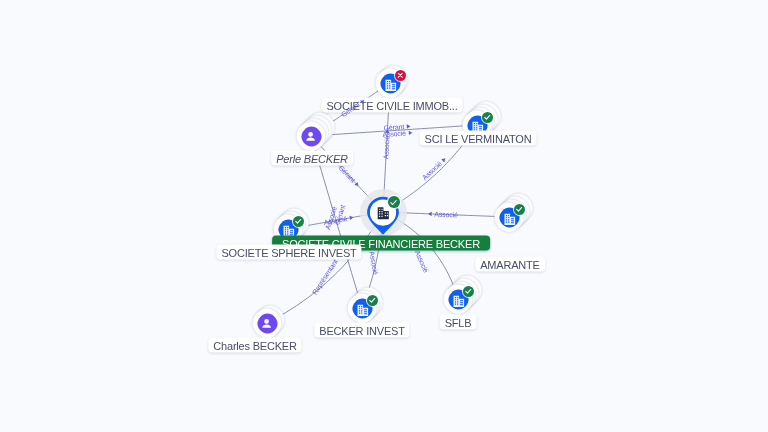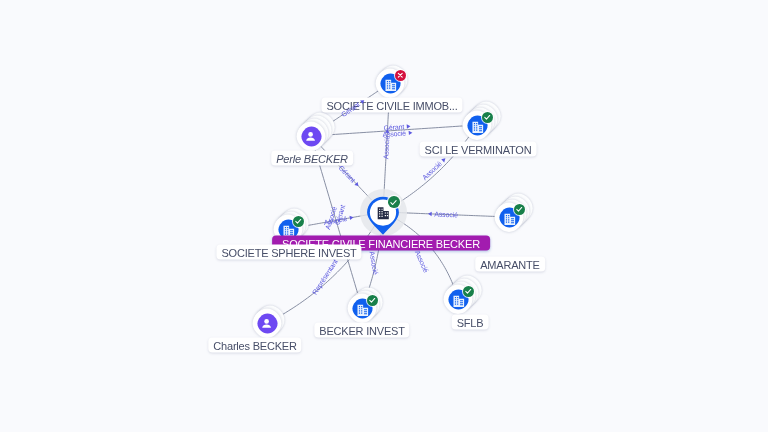--- a/index.html
+++ b/index.html
@@ -7,21 +7,21 @@
        font-family:"Liberation Sans",sans-serif;}
   #stage{position:relative;width:768px;height:432px;overflow:hidden;}
   svg#edges{position:absolute;left:0;top:0;width:768px;height:432px;}
   .edge-line{fill:none;stroke:#7b8298;stroke-width:0.9;}
   .edge-lab{font-family:"Liberation Sans",sans-serif;font-size:7px;letter-spacing:-0.15px;fill:#5d5ae0;}
   .node-wrap{position:absolute;transform:translate(-50%,-50%);}
   .nlabel{position:absolute;background:#fff;border-radius:4px;
           font-size:11px;letter-spacing:-0.2px;color:#474e68;white-space:nowrap;padding:2.6px 5px 2.2px 5px;
           box-shadow:0 1px 2.5px rgba(70,80,120,.18);transform:translate(-50%,-50%);
           line-height:10px;}
-  .nlabel.center-lbl{background:#a21caf;color:#fff;padding-left:10px;padding-right:10px;
+  .nlabel.center-lbl{background:#15803d;color:#fff;padding-left:10px;padding-right:10px;
           box-shadow:0 1px 3px rgba(20,70,180,.35);}
   .badge{position:absolute;border-radius:50%;display:flex;align-items:center;justify-content:center;}
   .halo{position:absolute;border-radius:50%;}
 </style>
 </head>
 <body>
 
 <div id="stage">
   <svg id="edges">
       <path d="M 383.87 196.00 L 384.00 193.53 L 384.14 191.06 L 384.27 188.59 L 384.40 186.12 L 384.54 183.65 L 384.67 181.18 L 384.81 178.71 L 384.94 176.24 L 385.07 173.77 L 385.21 171.30 L 385.34 168.83 L 385.48 166.36 L 385.61 163.89 L 385.74 161.42 L 385.88 158.95 L 386.01 156.48 L 386.15 154.01 L 386.28 151.54 L 386.41 149.07 L 386.55 146.60 L 386.68 144.13 L 386.82 141.66 L 386.95 139.19 L 387.09 136.72 L 387.22 134.25 L 387.35 131.77 L 387.49 129.30 L 387.62 126.83 L 387.76 124.36 L 387.89 121.89 L 388.02 119.42 L 388.16 116.95 L 388.29 114.48 L 388.43 112.01 L 388.56 109.54 L 388.69 107.07 L 388.83 104.60 L 388.96 102.13 L 389.10 99.66 L 389.23 97.19" class="edge-line"></path>
@@ -221,26 +221,26 @@
         <svg width="21" height="21" viewBox="0 0 100 100" preserveAspectRatio="none" style="position:absolute;left:-10.5px;top:-10.5px;">
           <path fill="#6e49f2" d="M50 2 C74 2 98 26 98 50 C98 74 74 98 50 98 C26 98 2 74 2 50 C2 26 26 2 50 2 Z"></path>
         </svg>
         <div style="position:absolute;left:-7.6px;top:-7.1px;width:15px;height:15px"><svg width="15.2" height="15.2" viewBox="0 0 24 24">
             <circle cx="12" cy="8.6" r="3.7" fill="#fff"></circle>
             <path fill="#fff" d="M12 13.4c-3.6 0-6.2 2.2-6.9 4.3 -0.15 0.45 0.1 0.8 0.55 0.8h12.7c0.45 0 0.7-0.35 0.55-0.8 -0.7-2.1-3.3-4.3-6.9-4.3z"></path>
           </svg></div>
       </div>
       <div class="nlabel" style="left: 392px; top: 105px;">SOCIETE CIVILE IMMOB...</div>
       <div class="nlabel" style="left: 312px; top: 158px; font-style: italic;">Perle BECKER</div>
-      <div class="nlabel" style="left: 478px; top: 149px;">SCI LE VERMINATON</div>
+      <div class="nlabel" style="left: 478px; top: 138px;">SCI LE VERMINATON</div>
       <div class="nlabel center-lbl" style="left: 381px; top: 243px;">SOCIETE CIVILE FINANCIERE BECKER</div>
       <div class="nlabel" style="left: 289px; top: 252px;">SOCIETE SPHERE INVEST</div>
       <div class="nlabel" style="left: 510px; top: 240px; margin-top: 24px;">AMARANTE</div>
       <div class="nlabel" style="left: 362px; top: 330px;">BECKER INVEST</div>
-      <div class="nlabel" style="left: 458px; top: 322px; margin-left: 12px;">SFLB</div>
+      <div class="nlabel" style="left: 458px; top: 322px;">SFLB</div>
       <div class="nlabel" style="left: 255px; top: 345px;">Charles BECKER</div>
     </div>
 <svg style="position:absolute;left:0;top:0;width:768px;height:432px;pointer-events:none">
       <g transform="translate(386.5 147.5) rotate(-86.89397290438357)">
         <text x="0" y="2.4" class="edge-lab" text-anchor="middle">Associé</text>
         <path d="M 0 -2.2 L 3.6 0 L 0 2.2 Z" fill="#5d5ae0" transform="translate(14.58284912109375,0)"></path>
       </g>
       <g transform="translate(347 174) rotate(46.548157698977974)">
         <text x="0" y="2.4" class="edge-lab" text-anchor="middle">Gérant</text>
         <path d="M 0 -2.2 L 3.6 0 L 0 2.2 Z" fill="#5d5ae0" transform="translate(13.055108642578125,0)"></path>

